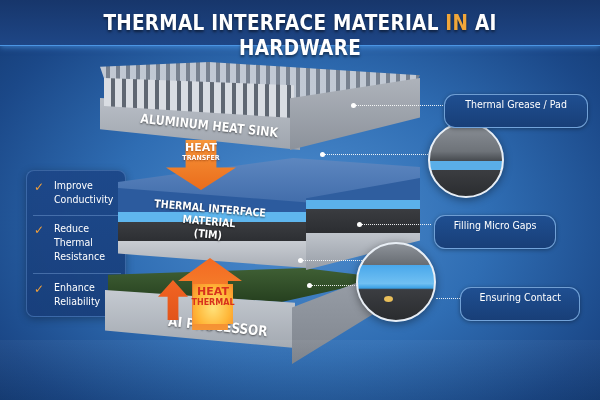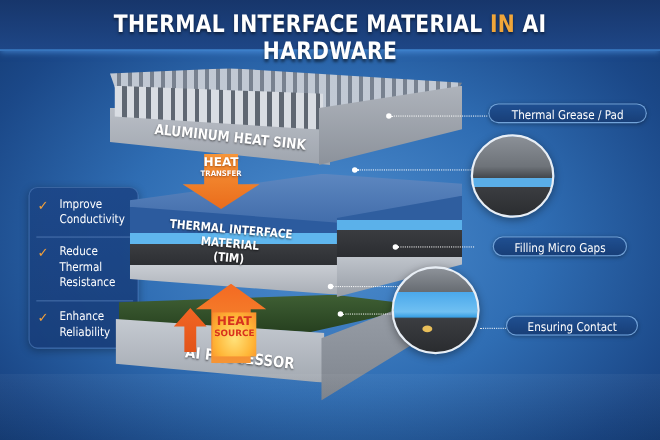--- a/index.html
+++ b/index.html
@@ -148,21 +148,21 @@
   }
 
   
   .leader {
     position: absolute; height: 0; border-top: 1.5px dotted #ffffff; opacity: 0.9;
   }
   .leader-dot {
     position: absolute; width: 5px; height: 5px; border-radius: 50%; background: #fff;
   }
   .callout {
-    position: absolute; height: 18px; padding: 0 12px;
+    position: absolute; height: 34px; padding: 0 12px;
     background: linear-gradient(180deg, #1f4f91 0%, #183f78 100%);
     border: 1px solid rgba(150,200,250,0.7); border-radius: 11px;
     color: #fff; font-size: 11px; line-height: 20px; white-space: nowrap;
     font-family: "DejaVu Sans", sans-serif;
     box-shadow: 0 1px 4px rgba(0,0,0,0.35);
   }
   .callout span { display: inline-block; transform: scaleX(0.86); transform-origin: center; }
 
   .zoom-circle {
     position: absolute; width: 76px; height: 76px; border-radius: 50%;
@@ -231,36 +231,36 @@
 <div class="heat-transfer"></div>
 <div class="heat-transfer-text">
   <span class="l1">HEAT</span>
   <span class="l2">TRANSFER</span>
 </div>
 <div class="small-arrow"></div>
 <div class="heat-source-arrow"></div>
 <div class="heat-source-box"></div>
 <div class="heat-source-text">
   <span class="l1">HEAT</span>
-  <span class="l2">SOURCE</span>
+  <span class="l2">THERMAL</span>
 </div>
 
 <div class="leader-dot" style="left:351px; top:103px;"></div>
 <div class="leader" style="left:355px; top:105px; width:88px;"></div>
 <div class="leader-dot" style="left:320px; top:152px;"></div>
 <div class="leader" style="left:324px; top:154px; width:108px;"></div>
 <div class="leader-dot" style="left:357px; top:222px;"></div>
 <div class="leader" style="left:361px; top:224px; width:70px;"></div>
 <div class="leader-dot" style="left:298px; top:258px;"></div>
 <div class="leader" style="left:302px; top:260px; width:62px;"></div>
 <div class="leader-dot" style="left:307px; top:283px;"></div>
 <div class="leader" style="left:311px; top:285px; width:62px;"></div>
 <div class="leader" style="left:436px; top:298px; width:26px;"></div>
 
 <div class="zoom-circle zoom-1"></div>
 <div class="zoom-circle zoom-2"></div>
 <div class="contact-blob"></div>
 
 <div class="callout" style="left:444px; top:94px;"><span>Thermal Grease / Pad</span></div>
-<div class="callout" style="left:448px; top:215px;text-align:center;"><span>Filling Micro Gaps</span></div>
+<div class="callout" style="left:434px; top:215px;text-align:center;"><span>Filling Micro Gaps</span></div>
 <div class="callout" style="left:460px; top:287px;text-align:center;"><span>Ensuring Contact</span></div>
 
 <div class="reflection"></div>
 
 </body></html>

